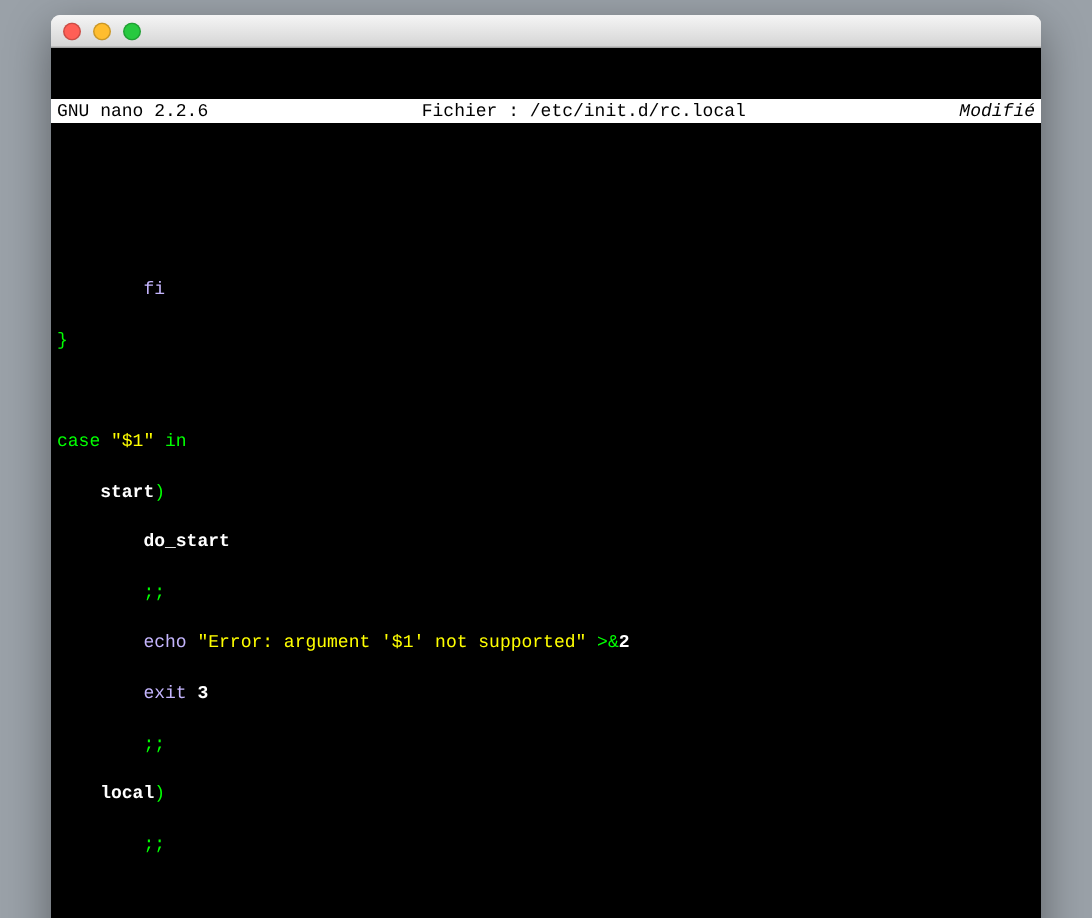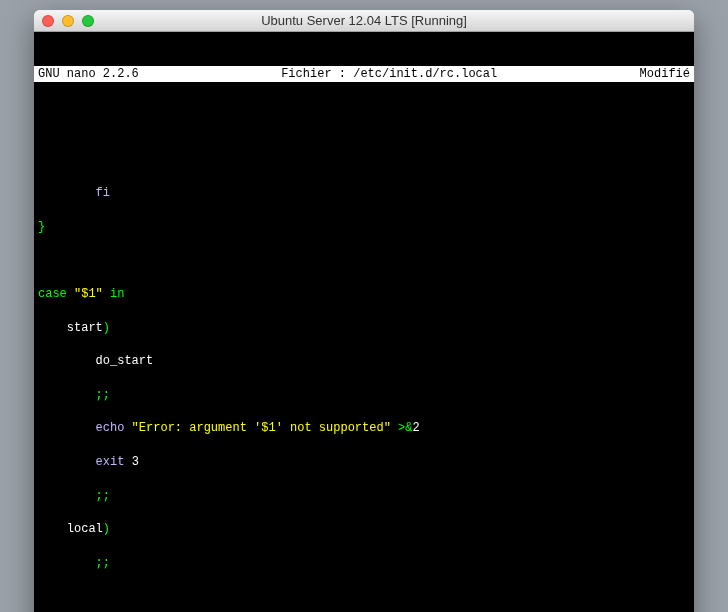--- a/index.html
+++ b/index.html
@@ -58,43 +58,42 @@
       white-space: pre;
     }
     .nano-header {
       background: #fff;
       color: #000;
       display: flex;
       padding: 0 4px;
     }
     .nano-header-left { flex: 0 0 auto; }
     .nano-header-center { flex: 1; text-align: center; }
-    .nano-header-right { flex: 0 0 auto; }
+    .nano-header-right { flex: 0 0 auto; font-style: italic; }
     .content {
       padding: 2px 4px;
       min-height: 406px;
     }
     .green { color: #00ff00; }
     .yellow { color: #ffff00; }
     .cyan { color: #c4b5fd; }
     .red { color: #ff0000; }
-    .white { color: #ffffff; }
+    .white { color: #ffffff; font-weight: bold; }
     .line { display: block; }
   </style>
 </head>
 <body>
 
 <div class="window">
   <div class="titlebar">
     <div class="traffic-lights">
       <div class="light red"></div>
       <div class="light yellow"></div>
       <div class="light green"></div>
     </div>
-    <div class="title-text">Ubuntu Server 12.04 LTS [Running]</div>
   </div>
 
   <div class="terminal">
     <div class="nano-header">
       <span class="nano-header-left">GNU nano 2.2.6</span>
       <span class="nano-header-center">Fichier : /etc/init.d/rc.local</span>
       <span class="nano-header-right">Modifié</span>
     </div>
 
     <div class="content">

